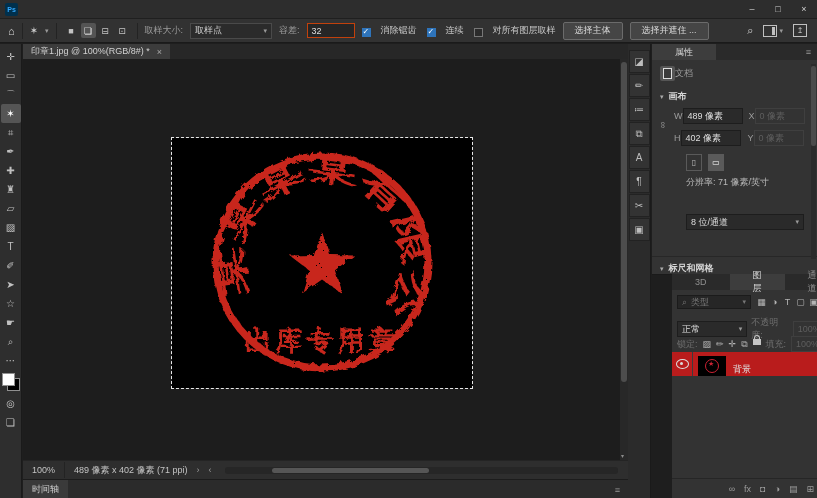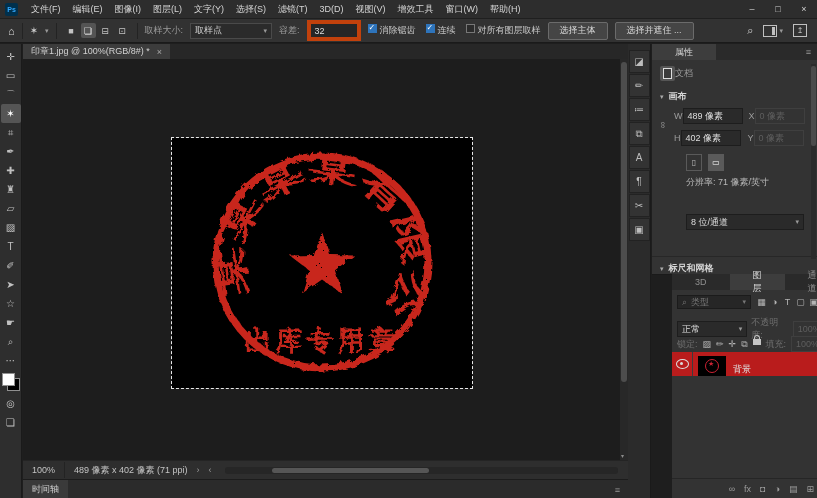--- a/index.html
+++ b/index.html
@@ -10,22 +10,22 @@
   .pslogo{width:13px;height:13px;border-radius:2px;background:#00304d;color:#31a8ff;font-size:7px;font-weight:bold;display:flex;align-items:center;justify-content:center;margin:0 7px 0 5px}
   .menu-item{padding:0 6px;color:#d4d4d4;line-height:18px}
   #win-controls{margin-left:auto;display:flex;height:18px}
   .winbtn{width:26px;text-align:center;line-height:18px;color:#cfcfcf;font-size:9px}
   
   #optionsbar{position:absolute;left:0;top:19px;width:817px;height:24px;background:#323232;border-bottom:1px solid #1a1a1a;display:flex;align-items:center;gap:7px;padding-left:8px;box-sizing:border-box}
   .vsep{width:1px;height:16px;background:#232323}
   .oicon{font-size:11px;color:#cfcfcf}
   .dd{background:#2b2b2b;border:1px solid #4a4a4a;height:14px;display:flex;align-items:center;gap:4px;padding:0 4px;color:#d0d0d0}
   .dd .caret{color:#9a9a9a;font-size:7px}
-  .numfield{background:#262626;border:4px solid #c2410c;height:13px;min-width:38px;display:flex;align-items:center;padding:0 4px;color:#ddd}
-  .cbwrap{display:flex;align-items:flex-start;gap:3px}
+  .numfield{background:#262626;border:1px solid #c2410c;height:13px;min-width:38px;display:flex;align-items:center;padding:0 4px;color:#ddd}
+  .cbwrap{display:flex;align-items:flex-end;gap:10px}
   .checkbox{width:9px;height:9px;border:1px solid #777;background:#2b2b2b;display:inline-block;position:relative;box-sizing:border-box}
   .checkbox.checked{background:#2e74bb;border-color:#2e74bb}
   .checkbox.checked::after{content:"✓";color:#fff;font-size:8px;position:absolute;left:0;top:-2px}
   .psbtn{height:16px;padding:0 11px;background:#454545;border:1px solid #6b6b6b;border-radius:2px;display:flex;align-items:center;color:#d8d8d8}
   .selmode{width:15px;height:15px;display:flex;align-items:center;justify-content:center;color:#c3c3c3;font-size:9px}
   .selmode.active{background:#545454;border-radius:2px;color:#fff}
   #opt-right{margin-left:auto;display:flex;align-items:center;gap:10px;padding-right:10px}
   .wsicon{width:12px;height:10px;border:1px solid #c0c0c0;position:relative;display:inline-block}
   .wsicon::after{content:"";position:absolute;right:1px;top:1px;bottom:1px;width:3px;background:#c0c0c0}
   .shareicon{width:12px;height:11px;border:1px solid #c0c0c0;display:inline-flex;align-items:center;justify-content:center;font-size:8px;color:#c0c0c0}
@@ -88,34 +88,20 @@
   .lockicon{position:relative;width:8px;height:6px;background:#c5c5c5;display:inline-block;margin-top:4px}
   .lockicon::before{content:"";position:absolute;left:1px;top:-4px;width:4px;height:3px;border:1px solid #c5c5c5;border-bottom:none;border-radius:3px 3px 0 0}
   #layers-bottom{position:absolute;left:0;bottom:0;width:165px;height:20px;border-top:1px solid #262626;display:flex;align-items:center;justify-content:flex-end;gap:9px;padding-right:9px;box-sizing:border-box;color:#9b9b9b}
   #layers-bottom span{font-size:9px}
 </style>
 </head>
 <body>
 
 <div id="titlebar">
   <div class="pslogo">Ps</div>
-  <div id="menubar" style="display:flex">
-      <span class="menu-item">文件(F)</span>
-      <span class="menu-item">编辑(E)</span>
-      <span class="menu-item">图像(I)</span>
-      <span class="menu-item">图层(L)</span>
-      <span class="menu-item">文字(Y)</span>
-      <span class="menu-item">选择(S)</span>
-      <span class="menu-item">滤镜(T)</span>
-      <span class="menu-item">3D(D)</span>
-      <span class="menu-item">视图(V)</span>
-      <span class="menu-item">增效工具</span>
-      <span class="menu-item">窗口(W)</span>
-      <span class="menu-item">帮助(H)</span>
-    </div>
   <div id="win-controls">
     <span class="winbtn">–</span>
     <span class="winbtn">□</span>
     <span class="winbtn">×</span>
   </div>
 </div>
 
 <div id="optionsbar">
   <span class="oicon">⌂</span>
   <span class="vsep"></span>

